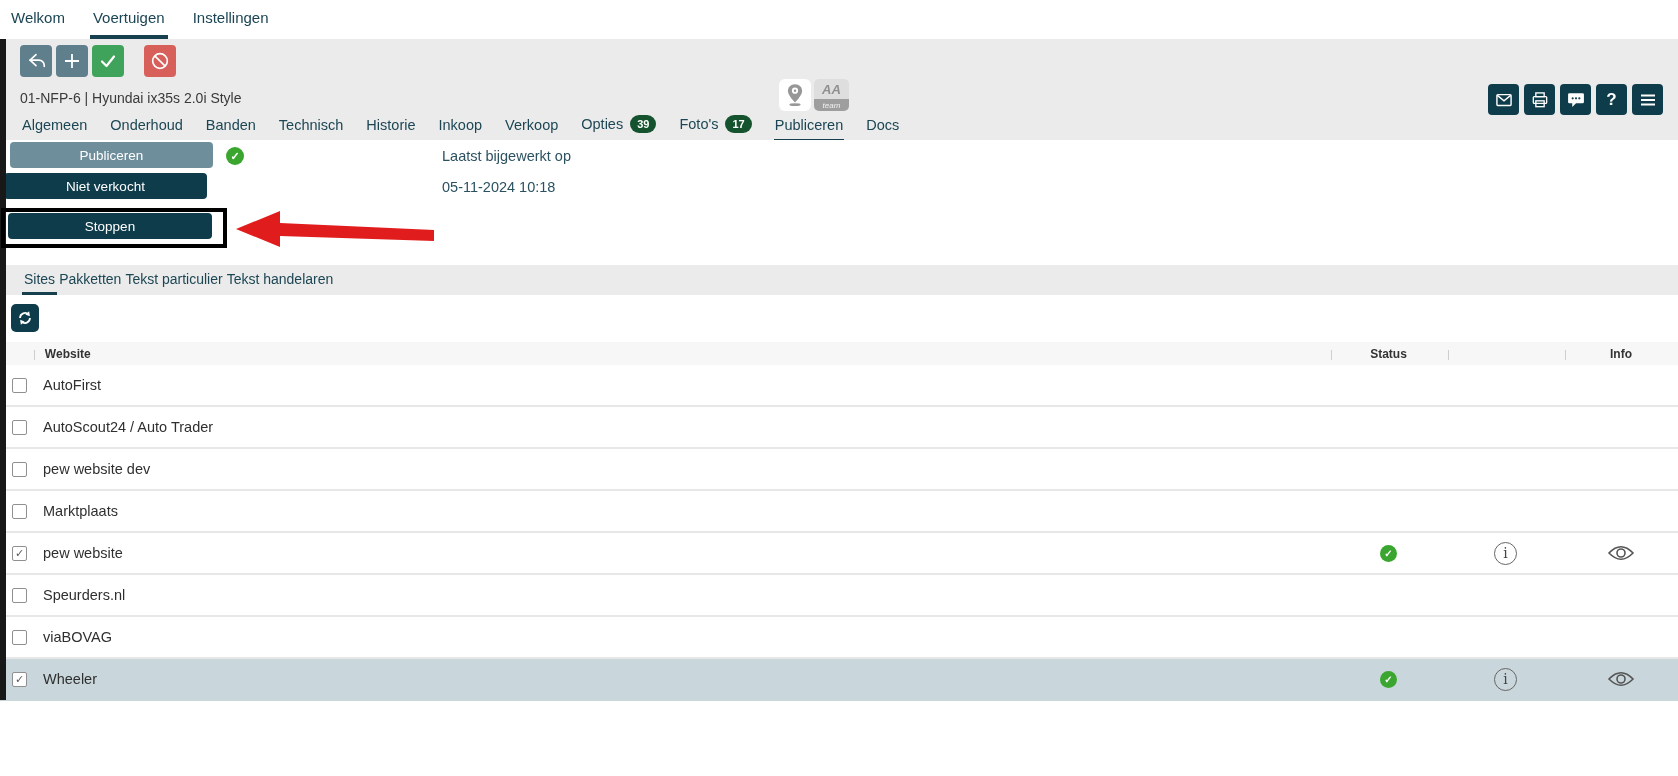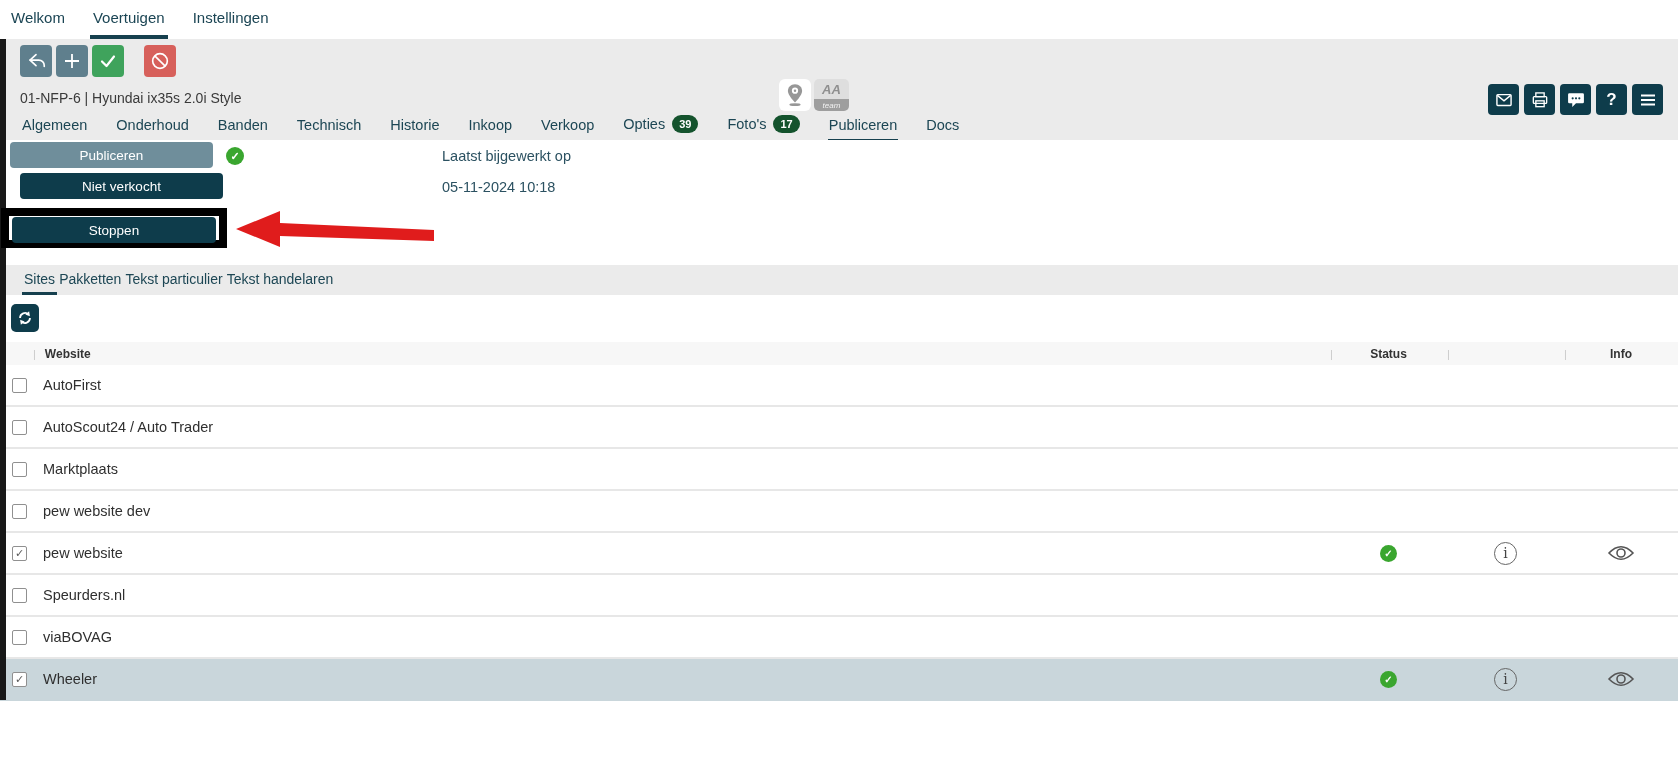--- a/index.html
+++ b/index.html
@@ -25,33 +25,33 @@
   .tbtn.green { background:#3fa35c; }
   .tbtn.red   { background:#d7605b; margin-left:16px; }
   .right-tools { position:absolute; top:45px; right:15px; display:flex; gap:5px; }
   .dtealbtn { width:31px; height:31px; border-radius:4px; background:#0e3c4b; color:#fff; display:flex; align-items:center; justify-content:center; cursor:pointer; font-weight:bold; font-size:17px; }
   .veh-title { margin:13px 0 0 20px; font-size:14px; color:#3a3a3a; }
   .logo-abs { position:absolute; left:779px; top:40px; display:flex; gap:3px; }
   .pin-tile { width:32px; height:32px; background:#fff; border-radius:6px; display:flex; align-items:center; justify-content:center; }
   .team-tile { width:35px; height:32px; border-radius:5px; overflow:hidden; display:flex; flex-direction:column; }
   .team-top { flex:1; background:#dedede; color:#8f8f8f; font-weight:bold; font-style:italic; font-size:13px; display:flex; align-items:center; justify-content:center; letter-spacing:0; }
   .team-bot { height:12px; background:#9e9e9e; color:#f2f2f2; font-style:italic; font-size:8px; display:flex; align-items:center; justify-content:center; }
-  .vtabs { display:flex; align-items:flex-end; gap:27px; margin:9px 0 0 21px; }
+  .vtabs { display:flex; align-items:flex-end; gap:21px; margin:9px 0 0 21px; }
   .vtab { font-size:14.5px; color:#1c4654; padding:0 1px 6px; cursor:pointer; border-bottom:3px solid transparent; display:flex; align-items:center; }
   .vtab.active { border-bottom-color:#16404e; }
   .badge { background:#14532d; color:#fff; border-radius:11px; font-size:11px; font-weight:bold; padding:3px 7px; margin-left:7px; }
 
   
   .publish-section { position:relative; height:125px; background:#fff; }
   .btn-pub { width:203px; height:26px; border-radius:4px; color:#fff; font-size:13.5px; display:flex; align-items:center; justify-content:center; cursor:pointer; }
   .bg-slate { background:#6f8e9b; }
   .bg-dark  { background:#0e3c4b; }
   #btn-publiceren { position:absolute; left:10px; top:2px; }
-  #btn-nietverkocht { position:absolute; left:20px; top:33px; }
-  #red-box { position:absolute; left:1px; top:68px; width:226px; height:40px; border:8px solid #000000; z-index:7; }
+  #btn-nietverkocht { position:absolute; left:4px; top:33px; }
+  #red-box { position:absolute; left:1px; top:68px; width:226px; height:40px; border:4px solid #000000; z-index:7; }
   #btn-stoppen { width:204px; height:26px; margin:1px 0 0 3px; }
   #red-arrow { position:absolute; left:230px; top:70px; z-index:7; }
   .check-circle { width:18px; height:18px; border-radius:50%; background:#3aa62f; color:#fff; font-size:11px; font-weight:bold; display:flex; align-items:center; justify-content:center; }
   #pub-check { position:absolute; left:226px; top:146px; }
   #upd-label { position:absolute; left:442px; top:147px; font-size:14.5px; color:#2b5161; }
   #upd-value { position:absolute; left:442px; top:178px; font-size:14.5px; color:#2b5161; }
   
   #pub-check { top:7px; } #upd-label { top:8px; } #upd-value { top:39px; }
 
   
@@ -266,30 +266,30 @@
       </div>
     <div class="cell-website">AutoScout24 / Auto Trader</div>
     <div class="cell-status"></div>
     <div class="cell-mid"></div>
     <div class="cell-eye"></div>
   </div>
     <div class="trow">
     <div class="cell-check">
         <span class="checkbox"></span>
       </div>
+    <div class="cell-website">pew website dev</div>
+    <div class="cell-status"></div>
+    <div class="cell-mid"></div>
+    <div class="cell-eye"></div>
+  </div>
+    <div class="trow">
+    <div class="cell-check">
+        <span class="checkbox"></span>
+      </div>
     <div class="cell-website">Marktplaats</div>
-    <div class="cell-status"></div>
-    <div class="cell-mid"></div>
-    <div class="cell-eye"></div>
-  </div>
-    <div class="trow">
-    <div class="cell-check">
-        <span class="checkbox"></span>
-      </div>
-    <div class="cell-website">pew website dev</div>
     <div class="cell-status"></div>
     <div class="cell-mid"></div>
     <div class="cell-eye"></div>
   </div>
     <div class="trow">
     <div class="cell-check">
         <span class="checkbox">✓</span>
       </div>
     <div class="cell-website">pew website</div>
     <div class="cell-status">

